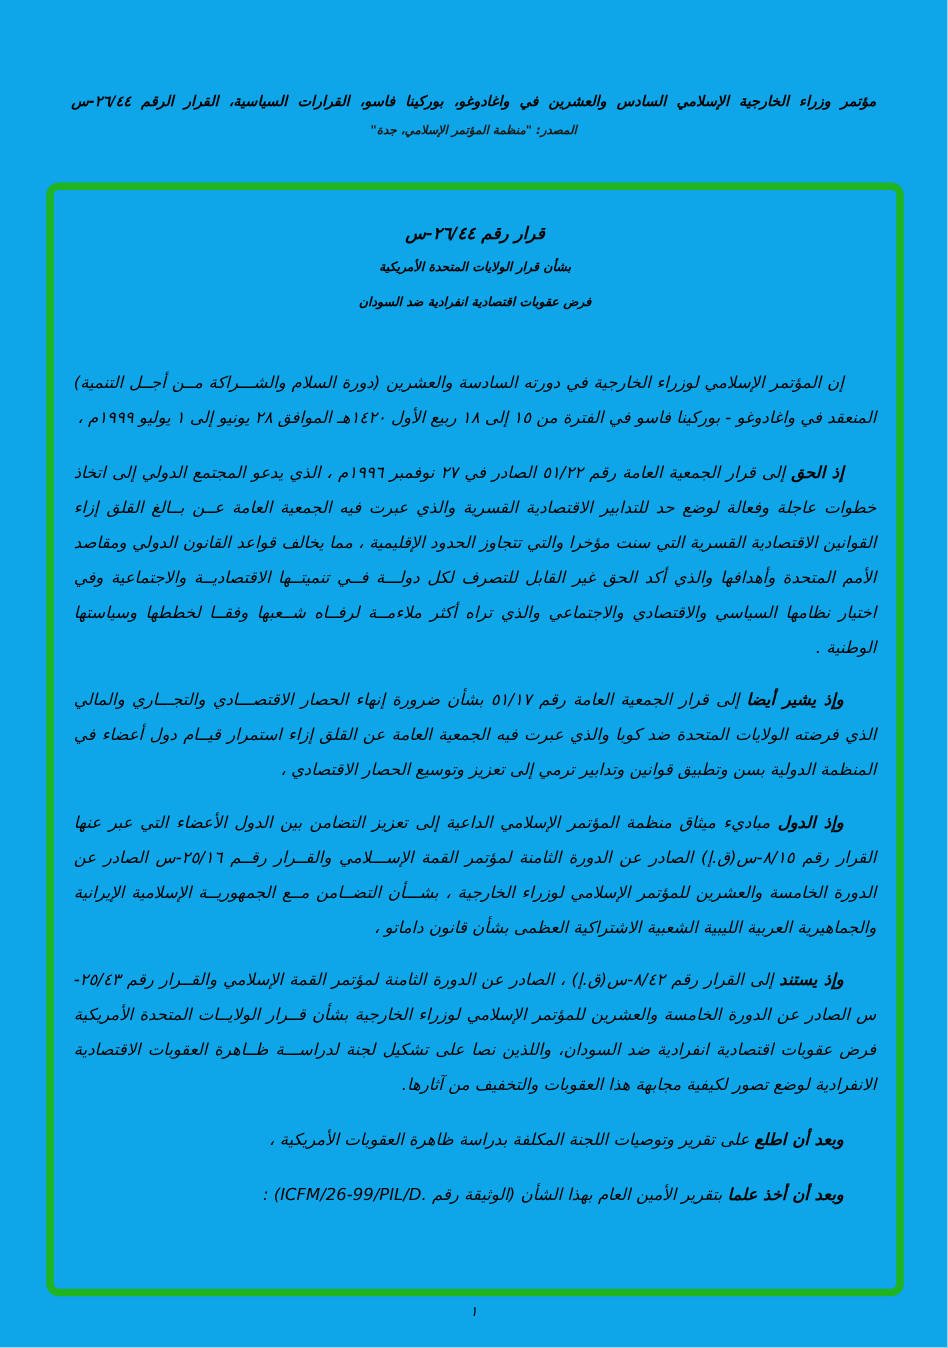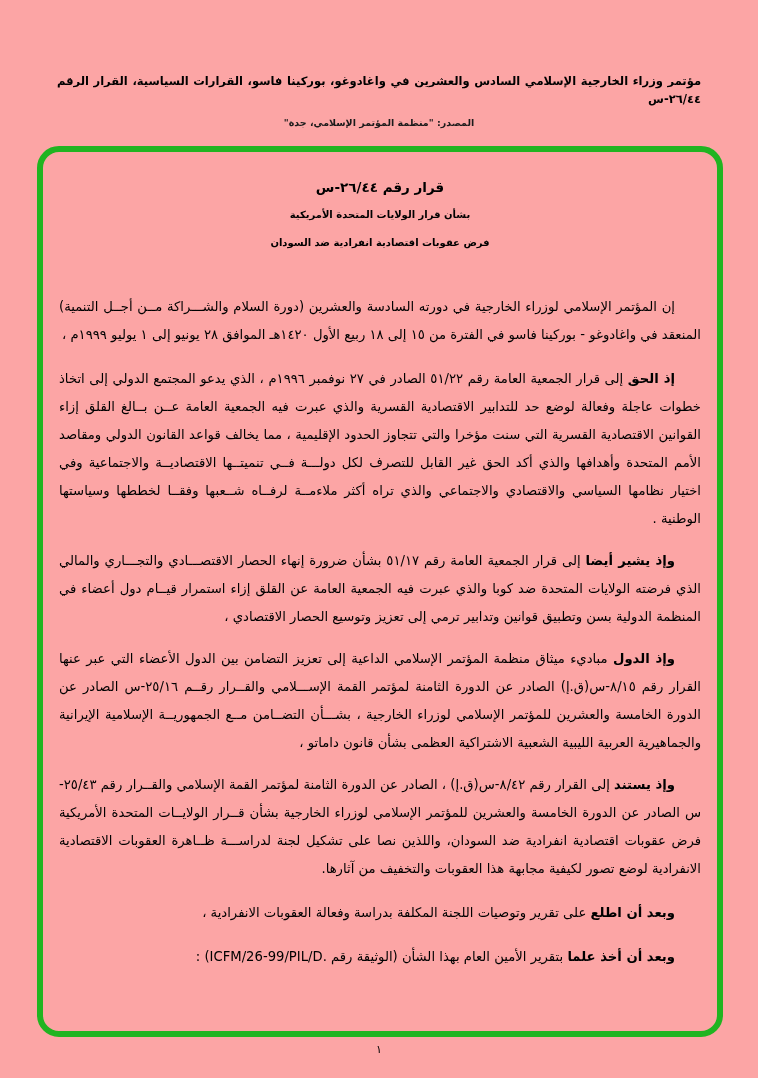--- a/index.html
+++ b/index.html
@@ -1,43 +1,44 @@
 <!DOCTYPE html>
 <html lang="ar"><head>
 <meta charset="utf-8">
 <style>
   html,body{margin:0;padding:0;background:#ffffff;}
   .page{
     position:relative;
     width:758px;height:1078px;
-    background:#fca5a5;
+    background:#0ea5e9;
     overflow:hidden;
     font-family:"DejaVu Sans",sans-serif;
     color:#000;
     direction:rtl;
+    font-style:italic;
   }
   
   .hdr{position:absolute;top:72px;right:57px;left:57px;}
   .hdr-line1{
     font-size:11.5px;font-weight:bold;line-height:18px;
     text-align:justify;text-align-last:justify;
     white-space:normal;
   }
   .hdr-line2{
     margin-top:9px;
     font-size:9.5px;font-weight:bold;
     text-align:center;color:#1a1a1a;
   }
   
   .box{
     position:absolute;top:146px;right:35px;
     width:686px;height:891px;
     box-sizing:border-box;
     border:6px solid #21b421;
-    border-radius:22px;
+    border-radius:10px;
     padding:20px 16px 0 16px;
   }
   
   .title{ text-align:center; margin:2px 0 36px 0; }
   .title .t1{font-size:13.5px;font-weight:bold;line-height:27px;}
   .title .t2,.title .t3{font-size:10px;font-weight:bold;line-height:28px;}
   
   .body-text p{
     margin:0 0 14px 0;
     font-size:13.2px;
@@ -83,21 +84,21 @@
       <p><b class="lead">وإذ يشير أيضا</b>
         <span>إلى قرار الجمعية العامة رقم ٥١/١٧ بشأن ضرورة إنهاء الحصار الاقتصـــادي والتجـــاري والمالي الذي فرضته الولايات المتحدة ضد كوبا والذي عبرت فيه الجمعية العامة عن القلق إزاء استمرار قيــام دول أعضاء في المنظمة الدولية بسن وتطبيق قوانين وتدابير ترمي إلى تعزيز وتوسيع الحصار الاقتصادي ،</span></p>
 
       <p><b class="lead">وإذ الدول</b>
         <span>مباديء ميثاق منظمة المؤتمر الإسلامي الداعية إلى تعزيز التضامن بين الدول الأعضاء التي عبر عنها القرار رقم ٨/١٥-س(ق.إ) الصادر عن الدورة الثامنة لمؤتمر القمة الإســـلامي والقــرار رقــم ٢٥/١٦-س الصادر عن الدورة الخامسة والعشرين للمؤتمر الإسلامي لوزراء الخارجية ، بشـــأن التضــامن مــع الجمهوريــة الإسلامية الإيرانية والجماهيرية العربية الليبية الشعبية الاشتراكية العظمى بشأن قانون داماتو ،</span></p>
 
       <p class="gap"><b class="lead">وإذ يستند</b>
         <span>إلى القرار رقم ٨/٤٢-س(ق.إ) ، الصادر عن الدورة الثامنة لمؤتمر القمة الإسلامي والقــرار رقم ٢٥/٤٣-س الصادر عن الدورة الخامسة والعشرين للمؤتمر الإسلامي لوزراء الخارجية بشأن قــرار الولايــات المتحدة الأمريكية فرض عقوبات اقتصادية انفرادية ضد السودان، واللذين نصا على تشكيل لجنة لدراســـة ظــاهرة العقوبات الاقتصادية الانفرادية لوضع تصور لكيفية مجابهة هذا العقوبات والتخفيف من آثارها.</span></p>
 
       <p class="gap"><b class="lead">وبعد أن اطلع</b>
-        <span>على تقرير وتوصيات اللجنة المكلفة بدراسة وفعالة العقوبات الانفرادية ،</span></p>
+        <span>على تقرير وتوصيات اللجنة المكلفة بدراسة ظاهرة العقوبات الأمريكية ،</span></p>
 
       <p><b class="lead">وبعد أن أخذ علما</b>
         <span>بتقرير الأمين العام بهذا الشأن (الوثيقة رقم .ICFM/26-99/PIL/D) :</span></p>
 
     </div>
   </div>
 
   <div class="footer">١</div>
 
 </div>

